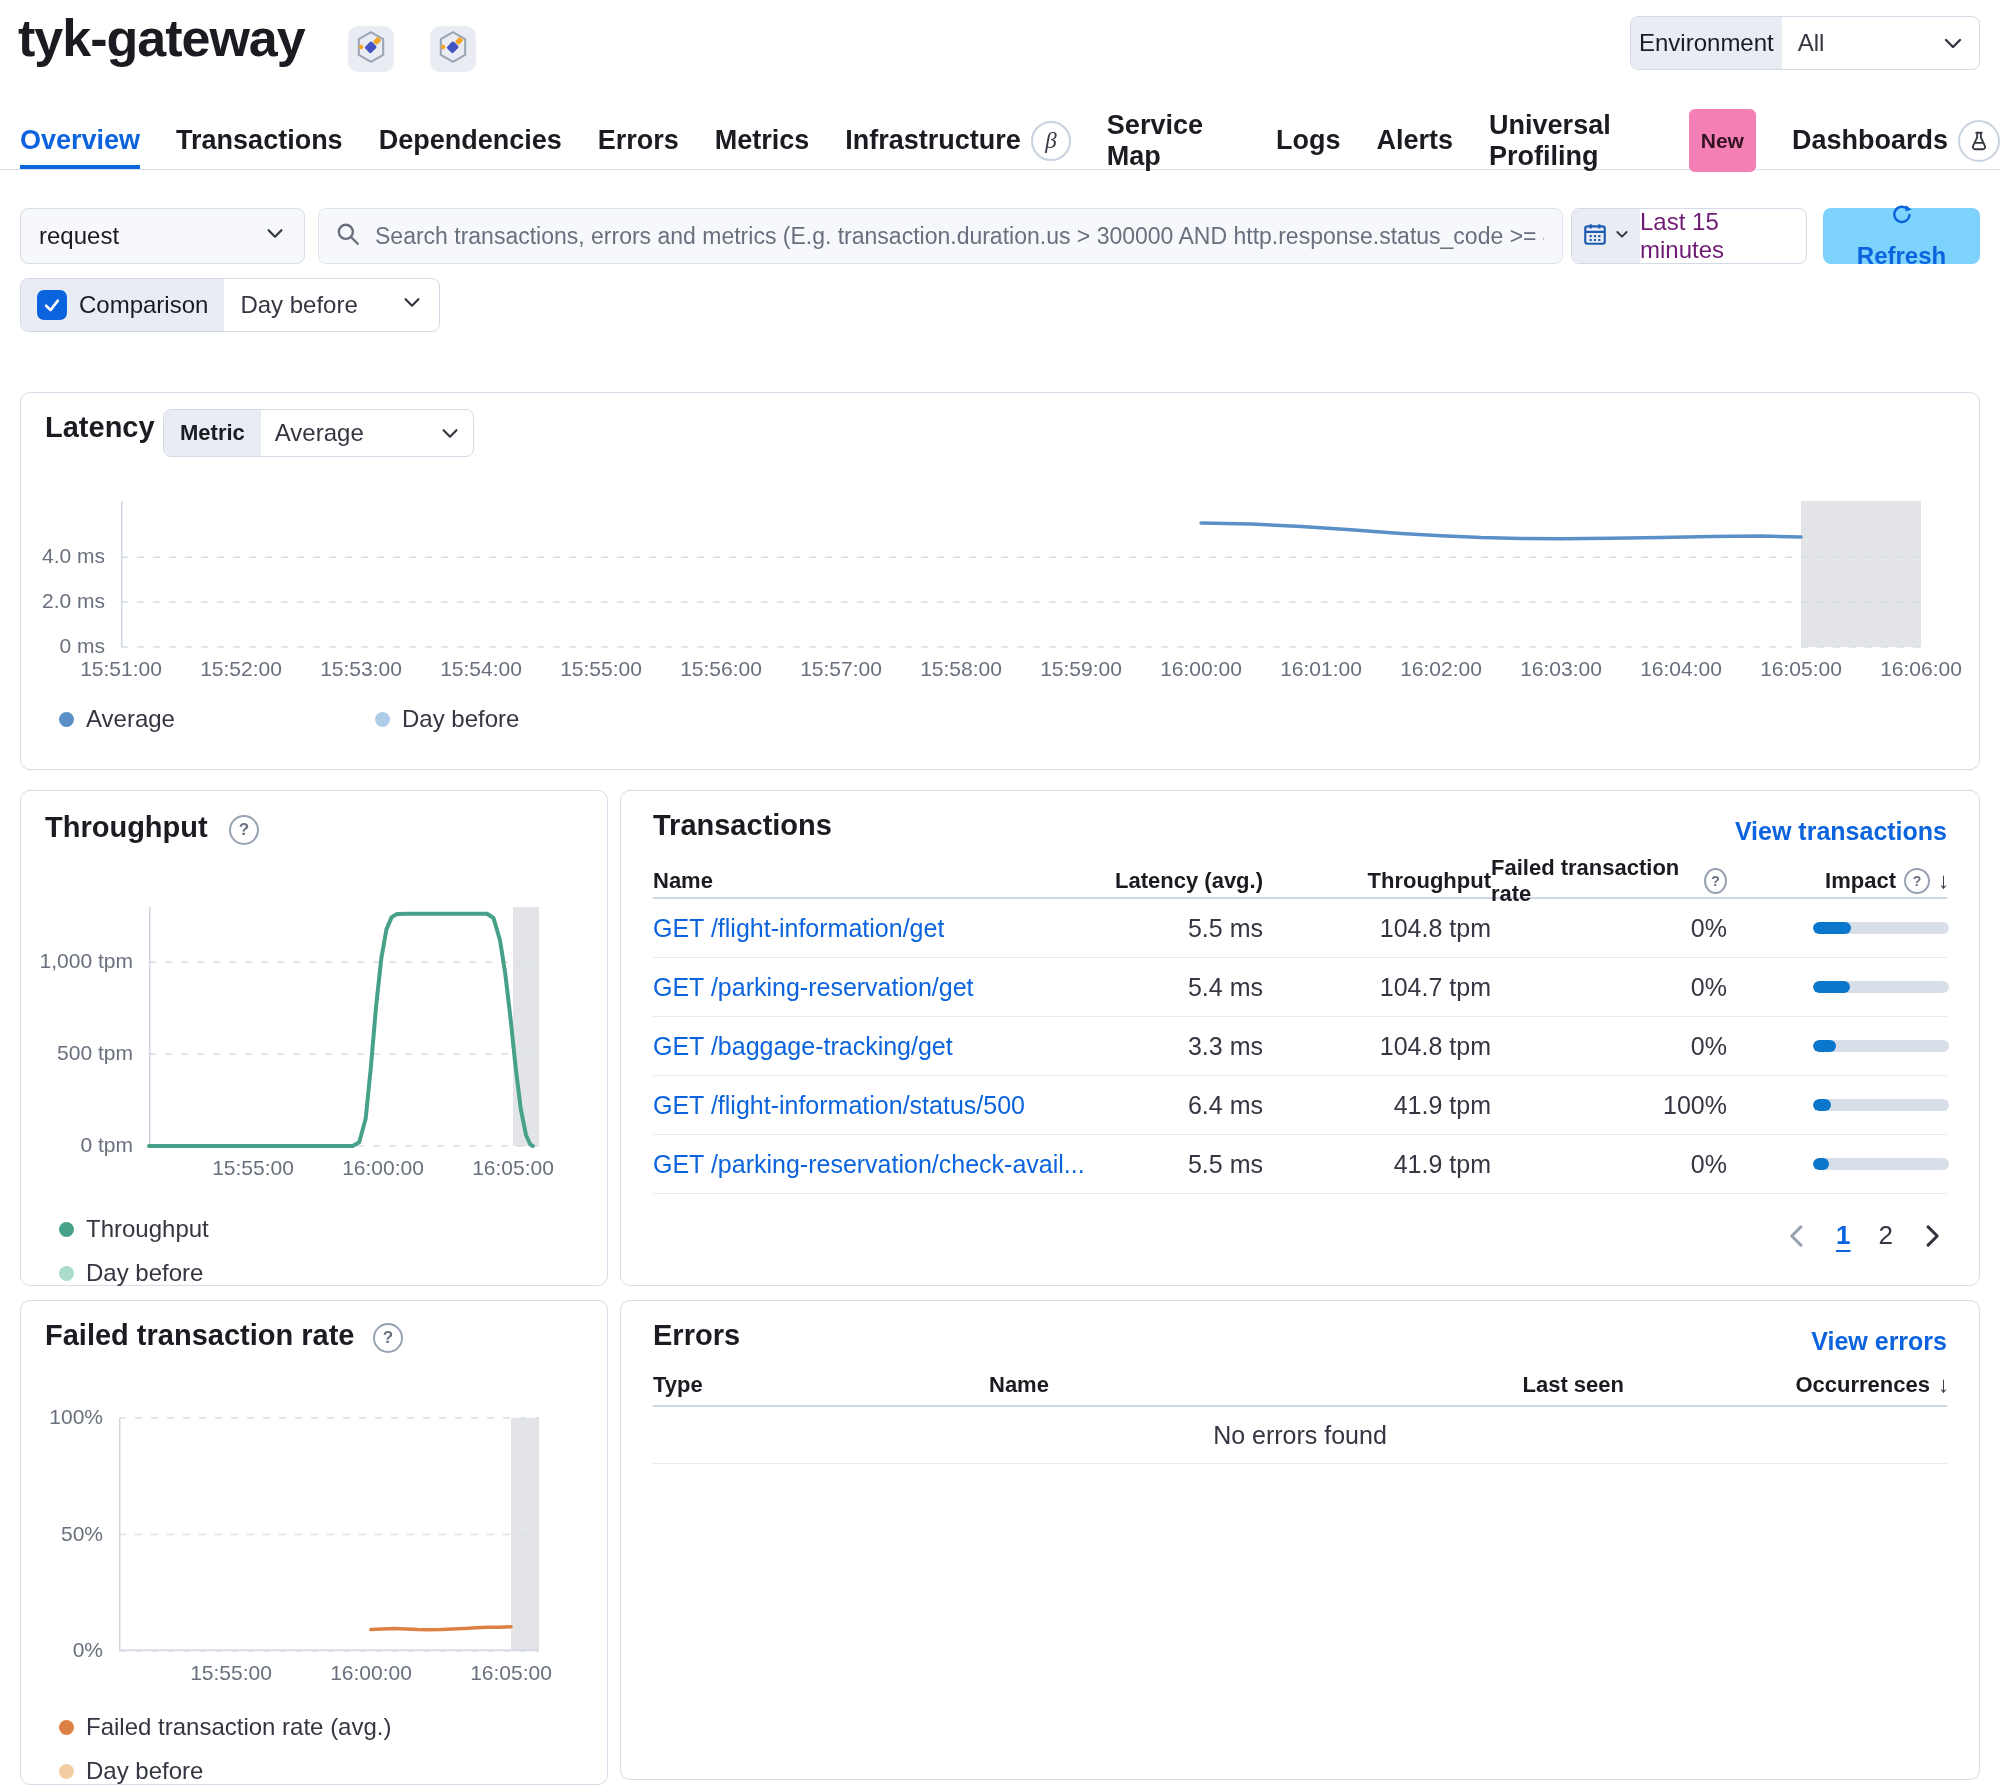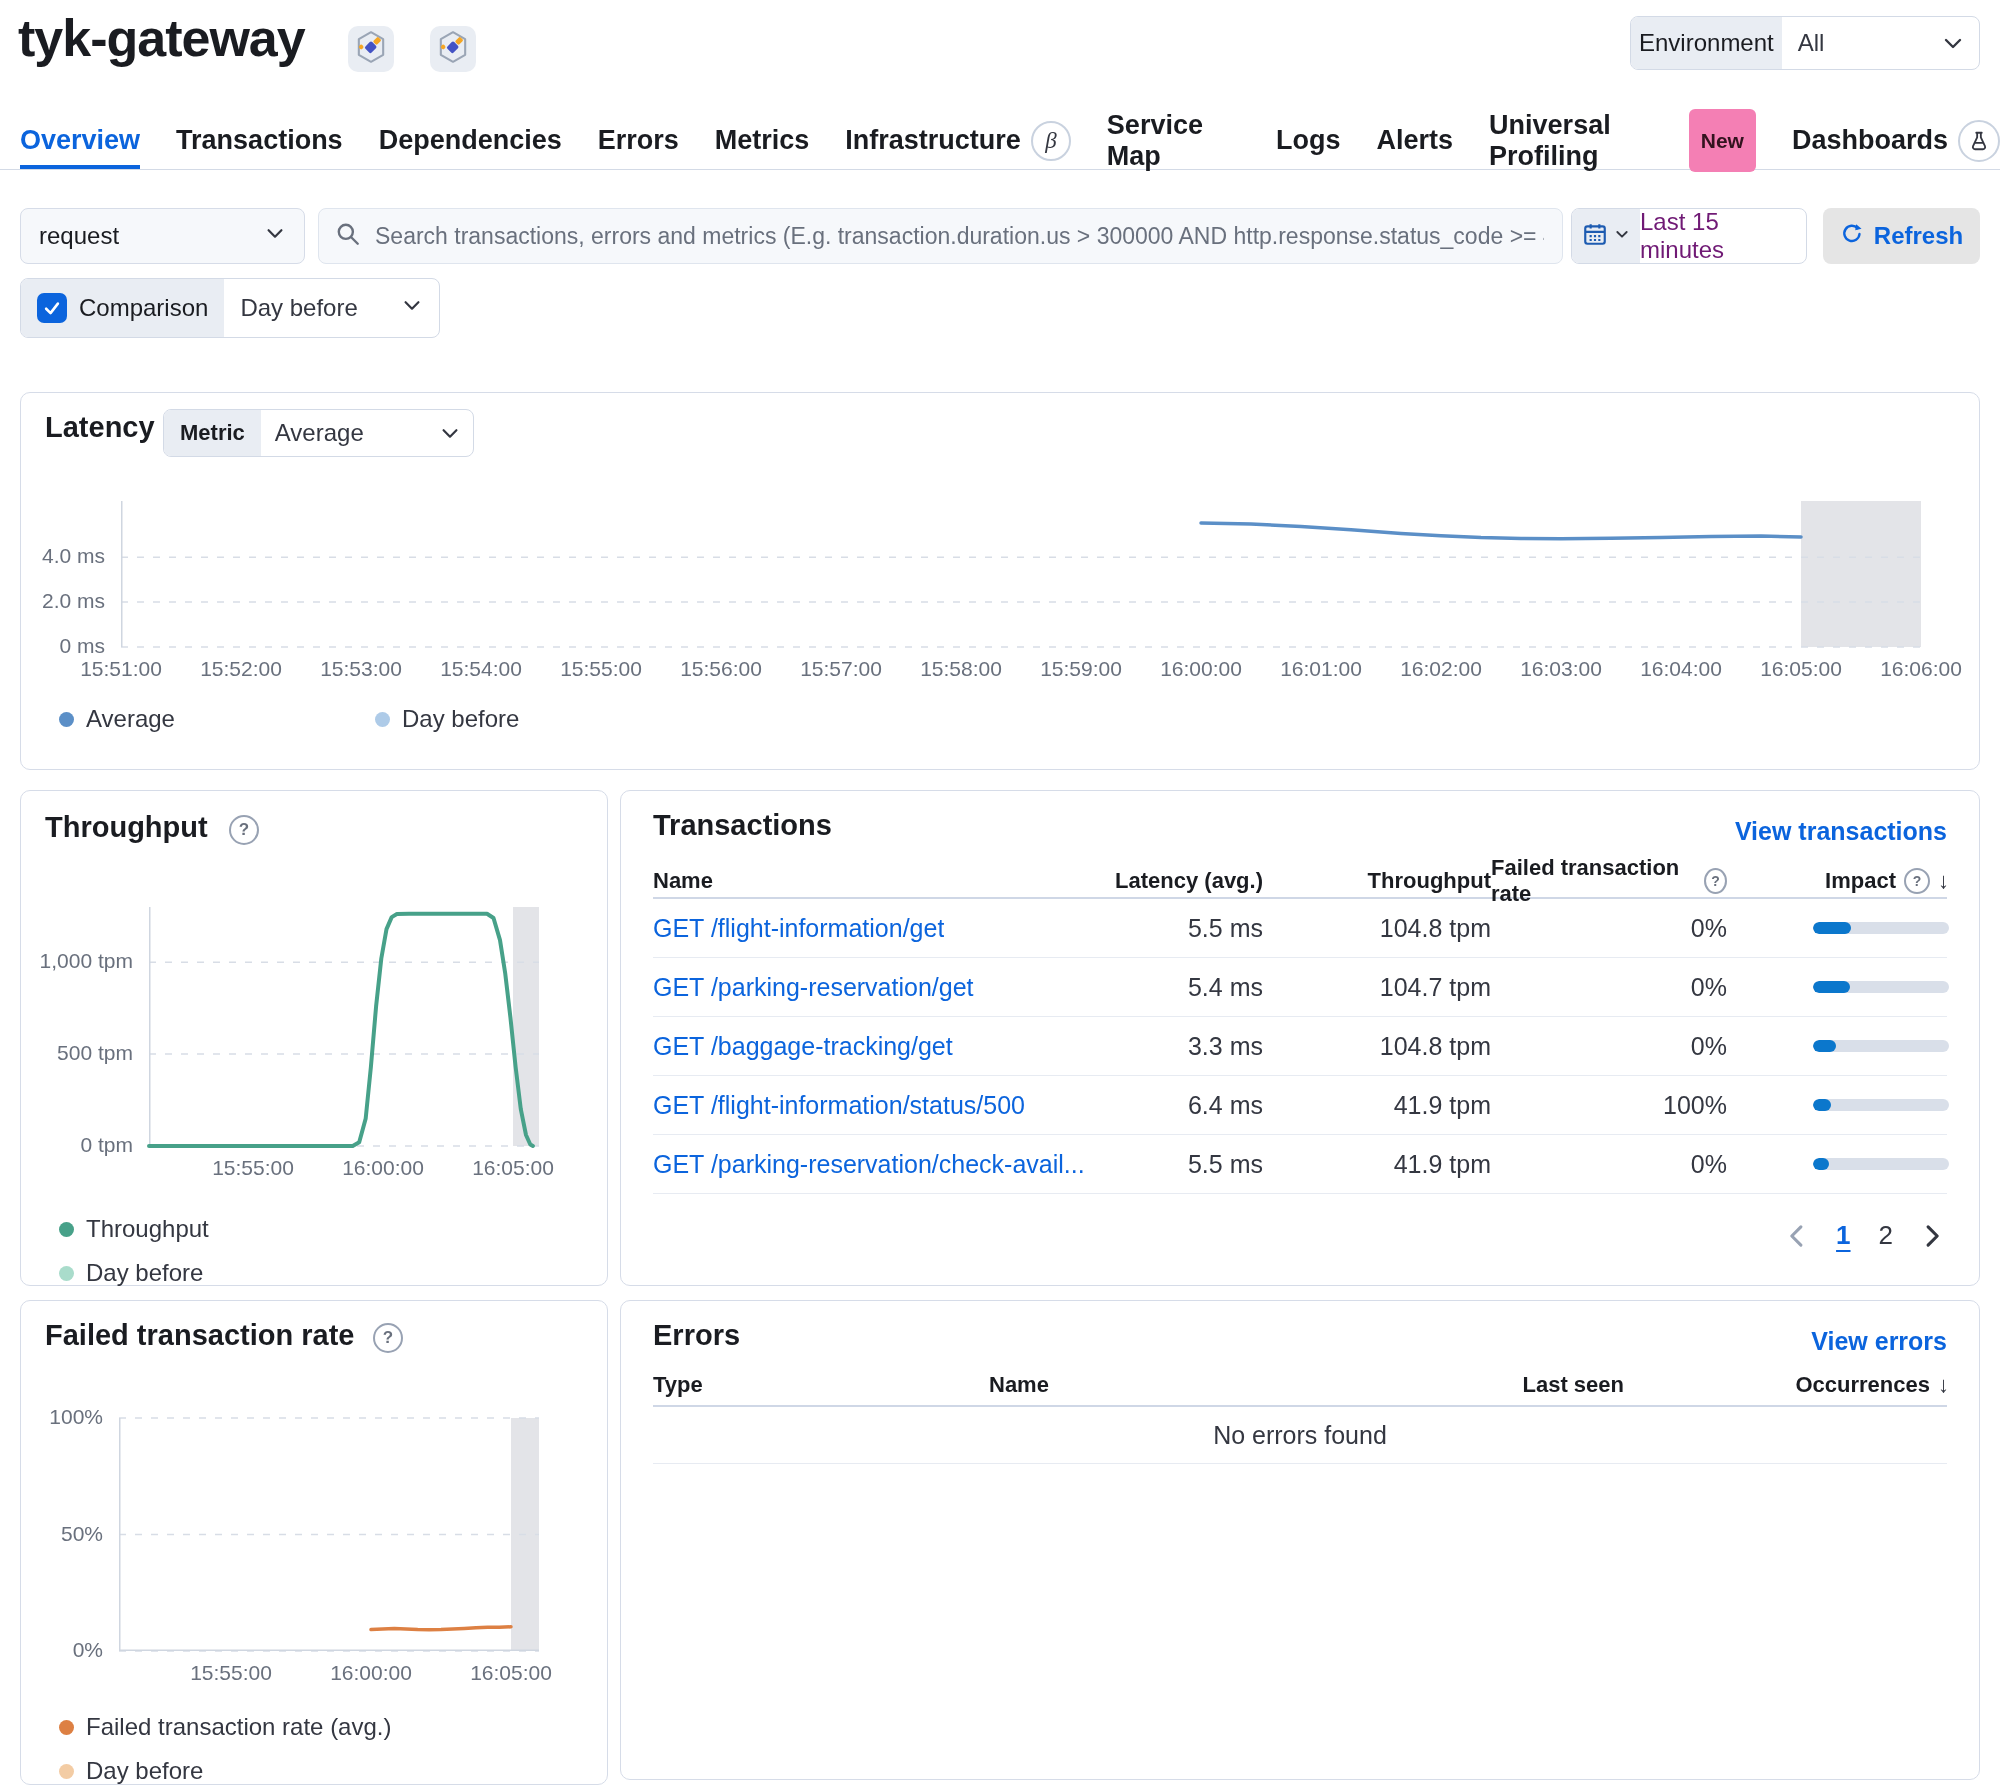--- a/index.html
+++ b/index.html
@@ -39,25 +39,25 @@
               border:1px solid #dfe5ee;border-radius:8px;display:flex;align-items:center;
               padding:0 16px;box-sizing:border-box;}
   .search-box input{flex:1;border:none;outline:none;background:transparent;font-size:23px;
                     font-family:"Liberation Sans",sans-serif;color:#343741;margin-left:12px;}
   .search-box input::placeholder{color:#69707d;opacity:1;}
   .date-picker{position:absolute;left:1571px;top:208px;width:236px;height:56px;background:#fff;
                border:1px solid #d3dae6;border-radius:8px;display:flex;align-items:stretch;
                overflow:hidden;box-sizing:border-box;cursor:pointer;}
   .dp-left{background:#e9edf3;display:flex;align-items:center;gap:6px;padding:0 10px;}
   .dp-text{flex:1;display:flex;align-items:center;justify-content:center;font-size:24px;color:#701a75;}
-  .refresh-btn{position:absolute;left:1823px;top:208px;width:157px;height:56px;background:#e5e5e5;
+  .refresh-btn{position:absolute;left:1823px;top:208px;width:157px;height:56px;background:#7dd3fc;
                border:none;border-radius:8px;display:flex;align-items:center;justify-content:center;gap:10px;
-               font-size:24px;font-weight:600;color:#0b64dd;cursor:pointer;font-family:"Liberation Sans",sans-serif;}
-
-  .comparison{position:absolute;left:20px;top:278px;width:420px;height:60px;border:1px solid #d3dae6;
+               font-size:24px;font-weight:600;color:#0b64dd;cursor:pointer;font-family:"Liberation Sans",sans-serif;flex-direction:column;}
+
+  .comparison{position:absolute;left:20px;top:278px;width:420px;height:54px;border:1px solid #d3dae6;
               border-radius:8px;display:flex;align-items:stretch;overflow:hidden;box-sizing:border-box;background:#fff;}
   .cmp-left{background:#e9edf3;display:flex;align-items:center;gap:12px;padding:0 16px;font-size:24px;color:#1a1c21;}
   .checkbox{width:30px;height:30px;border-radius:7px;background:#0b64dd;display:inline-flex;
             align-items:center;justify-content:center;cursor:pointer;}
   .cmp-right{flex:1;display:flex;align-items:center;padding:0 16px;font-size:24px;color:#343741;cursor:pointer;}
   .cmp-right .grow{flex:1;}
 
   
   .panel{position:absolute;background:#fff;border:1px solid #d6dce8;border-radius:10px;box-sizing:border-box;}
   #latency-panel{left:20px;top:392px;width:1960px;height:378px;}

